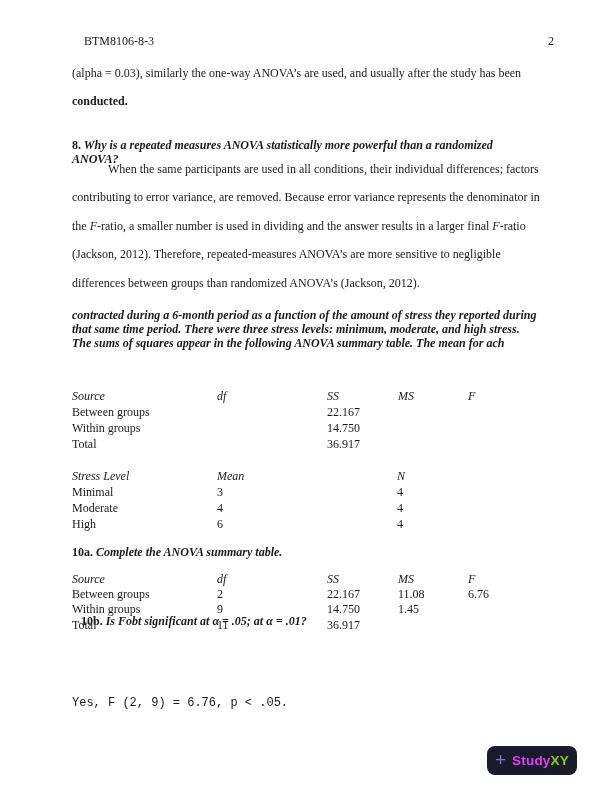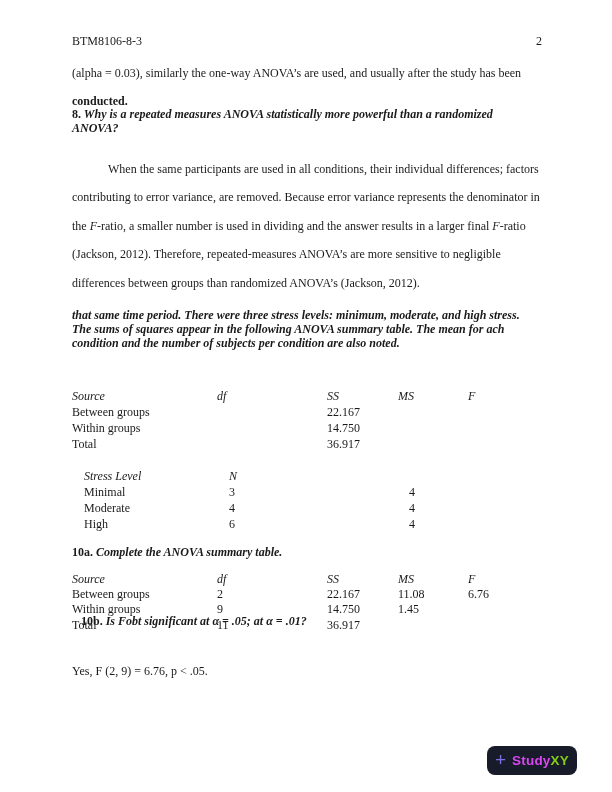--- a/index.html
+++ b/index.html
@@ -12,21 +12,21 @@
     overflow:hidden;
   }
   .abs{position:absolute;left:72px;white-space:nowrap;}
   .bi{font-weight:bold;font-style:italic;}
   .bold{font-weight:bold;}
   .it{font-style:italic;}
   .line{height:28.4px;line-height:14px;}
   .tight .line{height:14.2px;line-height:14.2px;}
   .indent{padding-left:36px;}
   .header-row{
-    position:absolute;left:72px;top:34px;width:470px;
+    position:absolute;left:84px;top:34px;width:470px;
     display:flex;justify-content:space-between;white-space:nowrap;
   }
   .anova-grid .trow{
     display:grid;grid-template-columns:145px 110px 71px 70px 1fr;
     height:15.9px;line-height:15.9px;white-space:nowrap;
   }
   .stress-grid .trow{
     display:grid;grid-template-columns:145px 180px 1fr;
     height:15.9px;line-height:15.9px;white-space:nowrap;
   }
@@ -56,37 +56,37 @@
 <div class="page">
 
   <div class="header-row">
     <span>BTM8106-8-3</span>
     <span>2</span>
   </div>
 
   <div class="abs" style="top:66px;">(alpha = 0.03), similarly the one-way ANOVA’s are used, and usually after the study has been</div>
   <div class="abs" style="top:94px;font-weight:bold;">conducted.</div>
 
-  <div class="abs tight" style="top:107px;">
+  <div class="abs tight" style="top:138px;">
     <div class="line"><span class="bold">8.</span><span class="bi"> Why is a repeated measures ANOVA statistically more powerful than a randomized</span></div>
     <div class="line bi">ANOVA?</div>
   </div>
 
   <div class="abs" style="top:162px;">
     <div class="line indent">When the same participants are used in all conditions, their individual differences; factors</div>
     <div class="line">contributing to error variance, are removed. Because error variance represents the denominator in</div>
     <div class="line"><span>the </span><span class="it">F</span><span>-ratio, a smaller number is used in dividing and the answer results in a larger final </span><span class="it">F</span><span>-ratio</span></div>
     <div class="line">(Jackson, 2012). Therefore, repeated-measures ANOVA’s are more sensitive to negligible</div>
     <div class="line">differences between groups than randomized ANOVA’s (Jackson, 2012).</div>
   </div>
 
   <div class="abs tight" style="top:308px;">
+    <div class="line bi">contracted during a 6-month period as a function of the amount of stress they reported during</div>
     <div class="line bi">that same time period. There were three stress levels: minimum, moderate, and high stress.</div>
     <div class="line bi">The sums of squares appear in the following ANOVA summary table. The mean for ach</div>
-    <div class="line bi">condition and the number of subjects per condition are also noted.</div>
   </div>
 
   <div class="abs anova-grid" style="top:389px;">
     <div class="trow">
       <span class="it">Source</span>
       <span class="it">df</span>
       <span class="it">SS</span>
       <span class="it">MS</span>
       <span class="it">F</span>
     </div>
@@ -106,23 +106,24 @@
     </div>
     <div class="trow">
       <span>Total</span>
       <span></span>
       <span>36.917</span>
       <span></span>
       <span></span>
     </div>
   </div>
 
-  <div class="abs stress-grid" style="top:469px;margin-left:12px;">
+  <div class="abs stress-grid" style="top:469px;">
     <div class="trow">
       <span class="it">Stress Level</span>
+      <span class="it">Mean</span>
       <span class="it">N</span>
     </div>
     <div class="trow">
       <span>Minimal</span>
       <span>3</span>
       <span>4</span>
     </div>
     <div class="trow">
       <span>Moderate</span>
       <span>4</span>
@@ -167,20 +168,20 @@
       <span>36.917</span>
       <span></span>
       <span></span>
     </div>
   </div>
 
   <div class="abs" style="top:614px;margin-left:9px;">
     <span class="bold">10b.</span><span class="bi"> Is Fobt significant at α = .05; at α = .01?</span>
   </div>
 
-  <div class="abs" style="top:664px;">Yes, F (2, 9) = 6.76, p &lt; .05.</div>
+  <div class="abs" style="top:696px;font-family:Liberation Mono, monospace;">Yes, F (2, 9) = 6.76, p &lt; .05.</div>
 
   <div class="logo-badge">
     <span class="logo-plus">+</span>
     <span class="logo-text"><span class="primary">Study</span><span class="accent">XY</span></span>
   </div>
 
 </div>
 
 </body></html>

